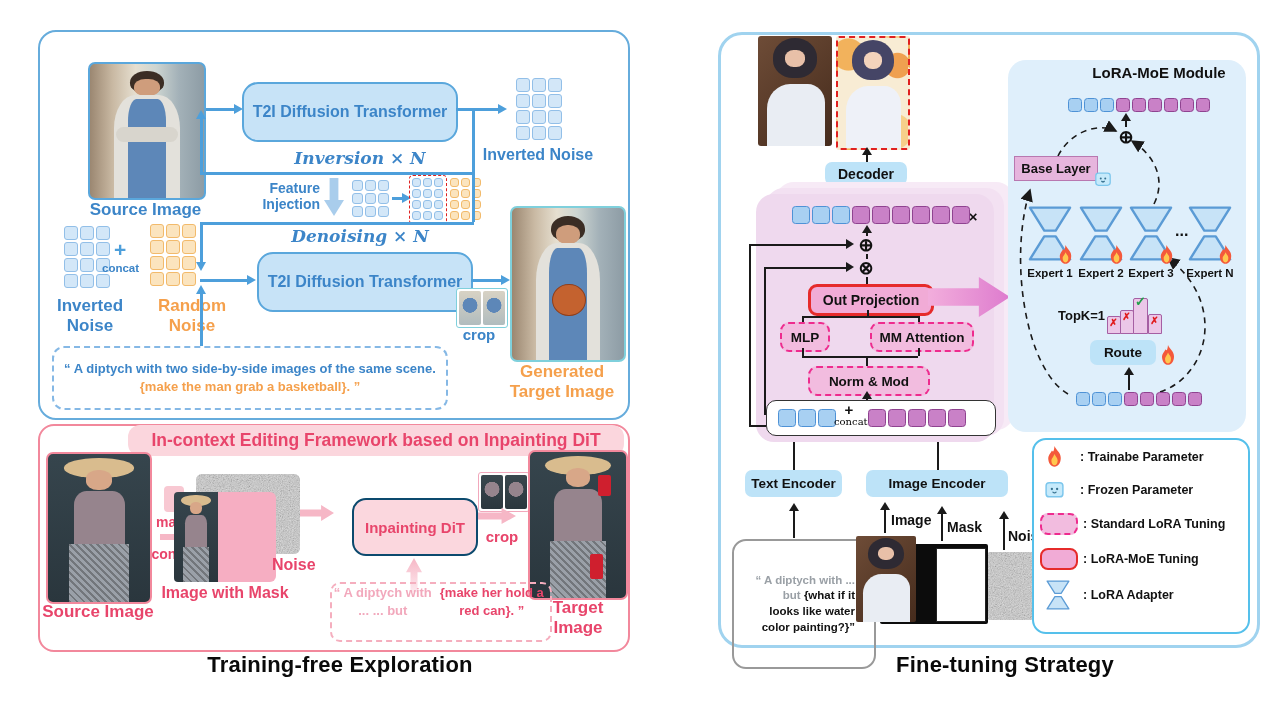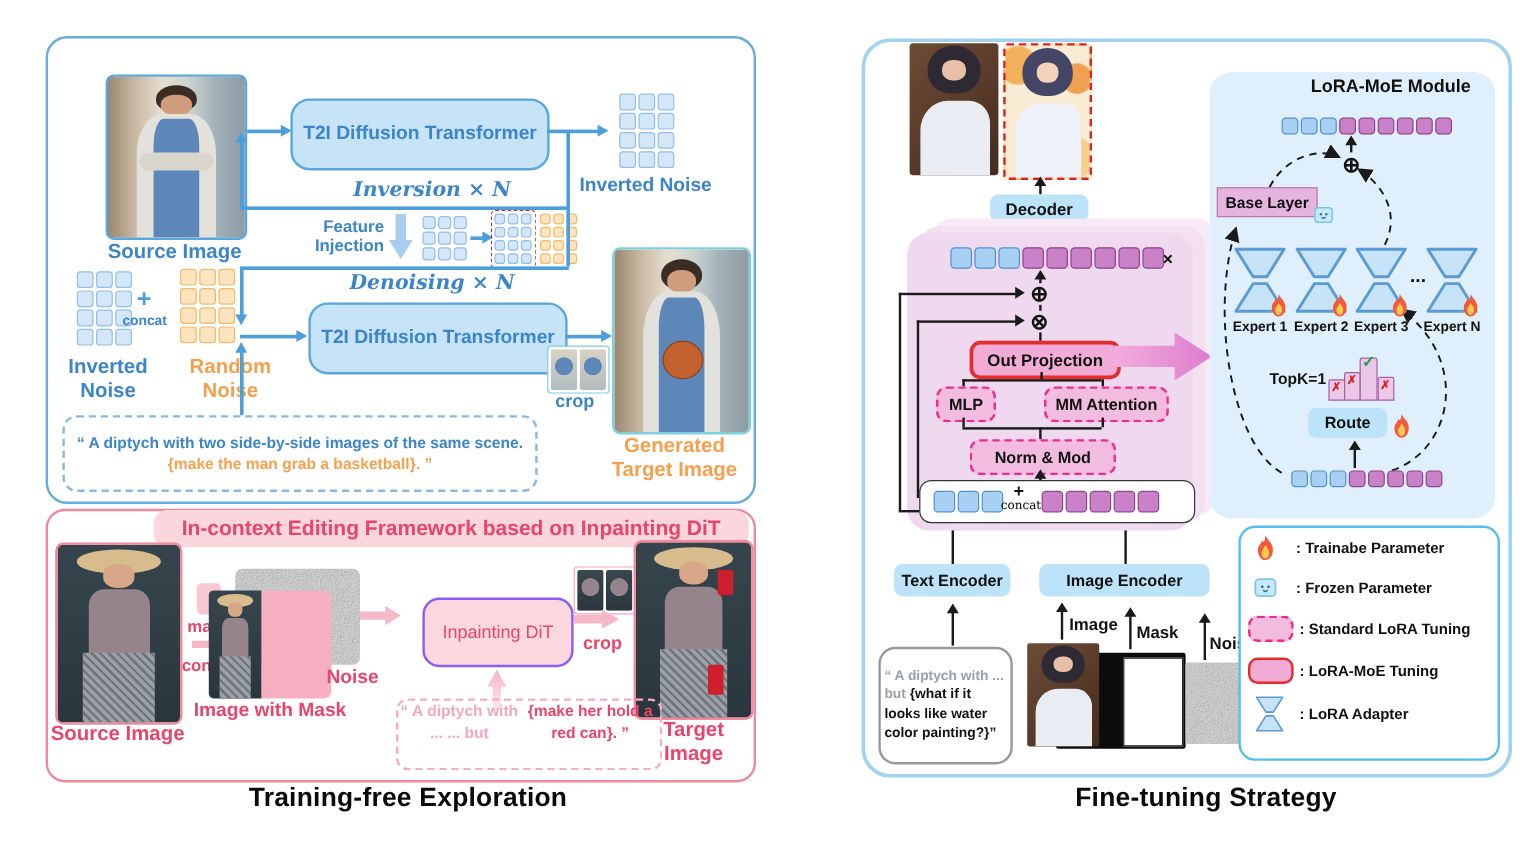--- a/index.html
+++ b/index.html
@@ -17,21 +17,21 @@
   .ital{font-family:"DejaVu Serif",serif;font-style:italic;font-weight:bold;color:#3C85C8}
   
   .panelB{border:2.5px solid #66ACDC;border-radius:18px;background:#fff}
   .panelP{border:2.5px solid #F2889C;border-radius:16px;background:#fff}
   .panelR{border:3px solid #A0D3EF;border-radius:24px;background:#fff}
   .hpill{border-radius:12px;display:flex;align-items:center;justify-content:center;font-size:17.5px;font-weight:bold}
   .pillB{background:#C7E3F7;color:#3C85C8}
   .pillP{background:#FBD6DD;color:#E8456B}
   
   .t2ibox{background:#C7E3F7;border:2px solid #5AA7DC;border-radius:16px;display:flex;align-items:center;justify-content:center;font-size:16px;font-weight:bold;color:#3C85C8}
-  .inpbox{background:#FBD7DE;border:2px solid #8b5cf6;border-radius:14px;display:flex;align-items:center;justify-content:center;font-size:15px;font-weight:normal;color:#E8456B}
+  .inpbox{background:#FBD7DE;border:2px solid #0c4a6e;border-radius:14px;display:flex;align-items:center;justify-content:center;font-size:15px;font-weight:bold;color:#E8456B}
   .lbbox{background:#BDE3F8;border-radius:7px;display:flex;align-items:center;justify-content:center;font-size:13.5px;font-weight:bold;color:#111}
   .outproj{background:#F1ABD6;border:3px solid #E62B2B;border-radius:9px;display:flex;align-items:center;justify-content:center;font-size:14px;font-weight:bold;color:#111}
   .loradash{background:#F2BCDF;border:2.5px dashed #EE2B8E;border-radius:9px;display:flex;align-items:center;justify-content:center;font-size:13.5px;font-weight:bold;color:#111}
   .baselayer{background:#E6B5DD;border:1.5px solid #B878B0;border-radius:0;display:flex;align-items:center;justify-content:center;font-size:13px;font-weight:bold;color:#111}
   
   .hl{position:absolute;height:2.5px;background:#4D9FDB}
   .vl{position:absolute;width:2.5px;background:#4D9FDB}
   .hd{position:absolute;width:0;height:0}
   .hd.r{border-top:5.5px solid transparent;border-bottom:5.5px solid transparent;border-left:9px solid #4D9FDB}
   .hd.u{border-left:5.5px solid transparent;border-right:5.5px solid transparent;border-bottom:9px solid #4D9FDB}
@@ -453,21 +453,21 @@
   <div class="vlk" style="left:884px;top:505px;height:28px"></div>
   <div class="hdk u" style="left:880px;top:502px"></div>
   <div class="vlk" style="left:941px;top:509px;height:32px"></div>
   <div class="hdk u" style="left:937px;top:506px"></div>
   <div class="vlk" style="left:1003px;top:514px;height:36px"></div>
   <div class="hdk u" style="left:999px;top:511px"></div>
   <div class="abs tk" style="left:891px;top:512px;font-size:14px">Image</div>
   <div class="abs tk" style="left:947px;top:519px;font-size:14px">Mask</div>
   <div class="abs tk" style="left:1008px;top:528px;font-size:14px">Noise</div>
 
-  <div class="abs" style="left:732px;top:539px;width:102px;height:88px;border:2px solid #999;border-radius:14px;display:flex;align-items:center;justify-content:center;text-align:left;font-size:11.5px;line-height:1.35;padding:3px">
+  <div class="abs" style="left:732px;top:539px;width:102px;height:88px;border:2px solid #999;border-radius:14px;display:flex;align-items:center;justify-content:center;text-align:right;font-size:11.5px;line-height:1.35;padding:19px">
     <span><span class="tgray">“ A diptych with ... but </span><span class="tk">{what if it looks like water color painting?}”</span></span>
   </div>
 
   <div class="abs" style="left:880px;top:544px;width:108px;height:80px;background:#0c0c0c;border-radius:2px"></div>
   <div class="abs" style="left:936px;top:548px;width:48px;height:72px;background:#fff;border:1px solid #222"></div>
   <div class="photo girl" style="left:856px;top:536px;width:60px;height:86px;border-radius:2px">
     <i class="hair"></i>
       <i class="face"></i>
       <i class="dress"></i>
   </div>

